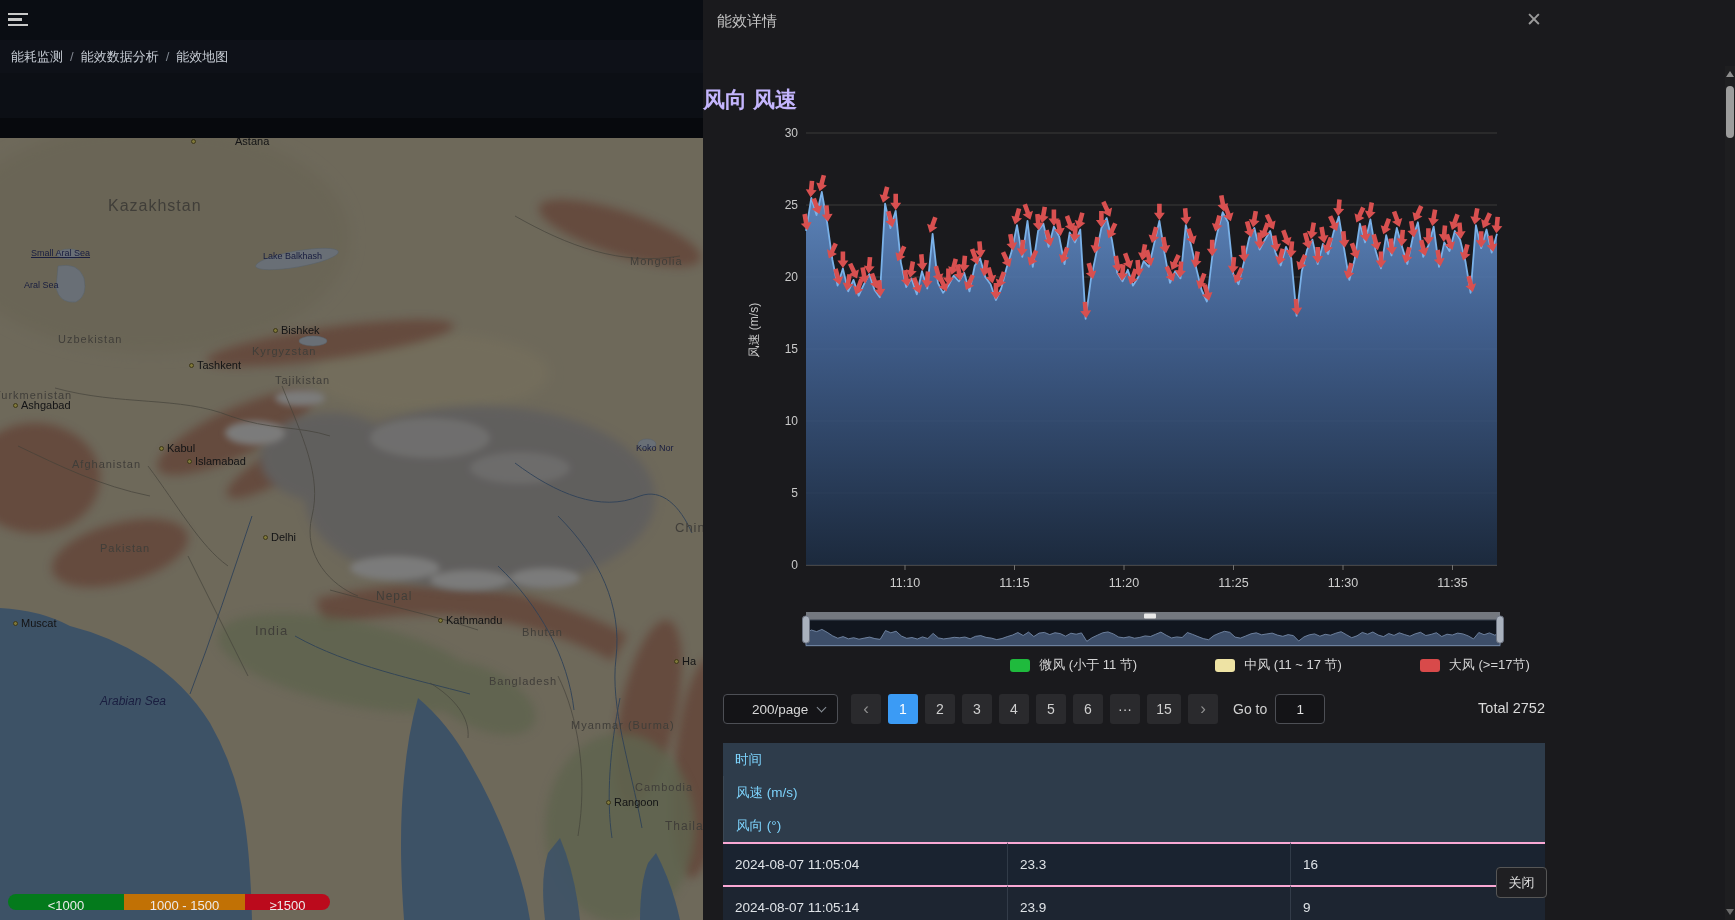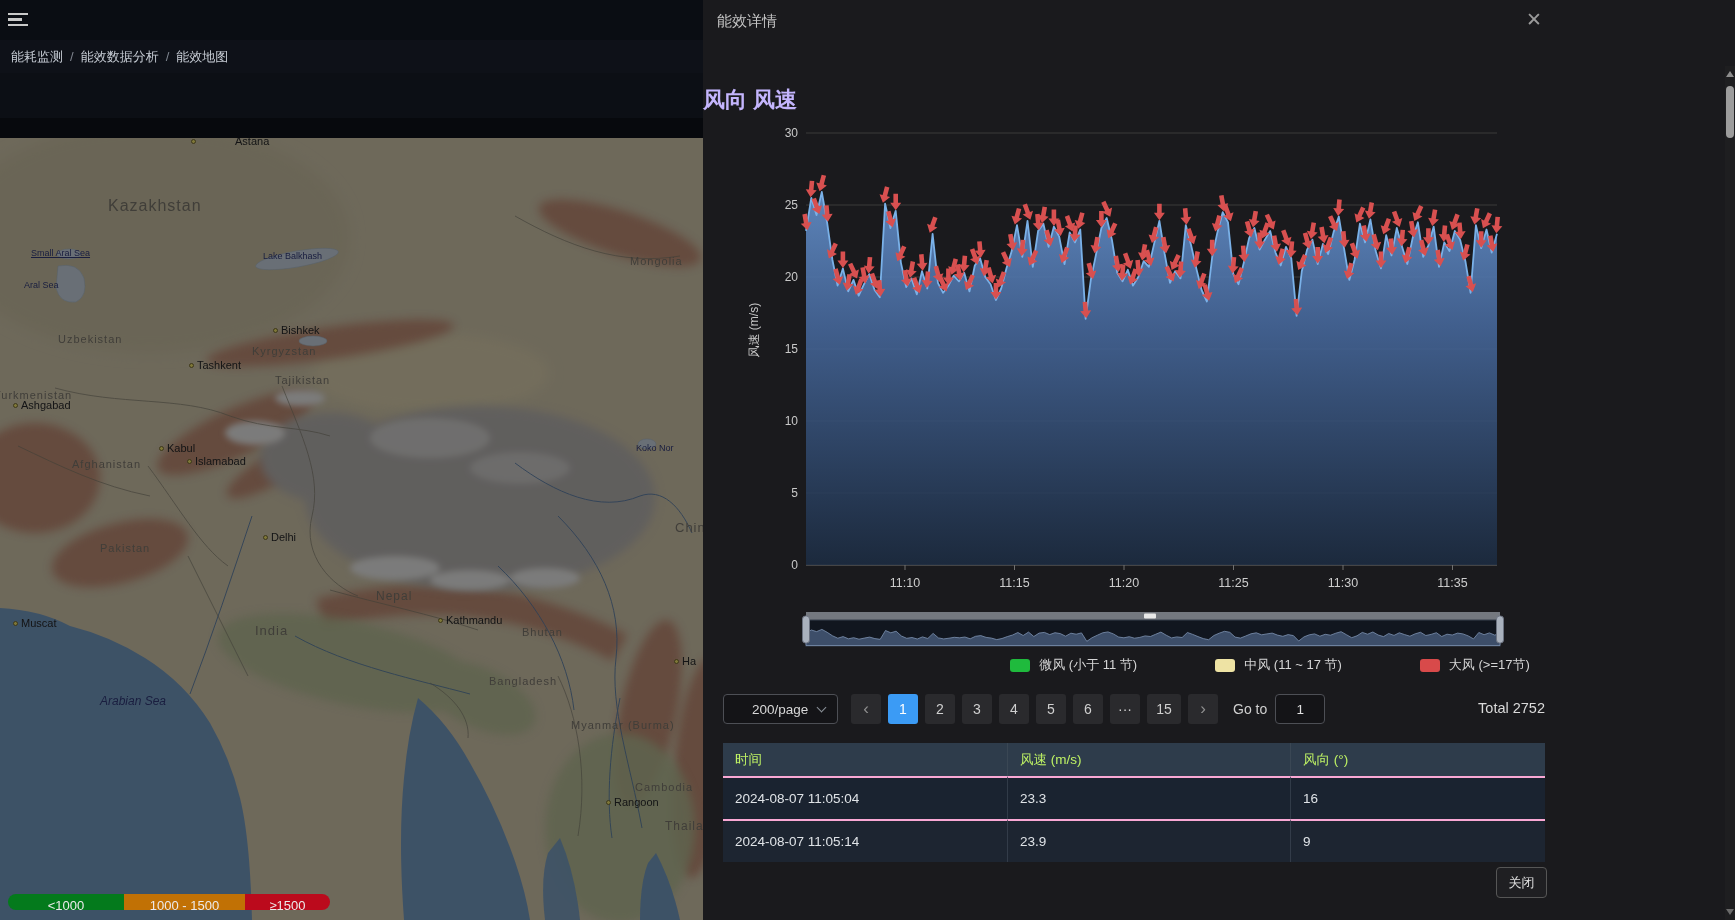--- a/index.html
+++ b/index.html
@@ -70,21 +70,21 @@
   .pbtn.active { background:#3b9bf5; color:#fff; }
   .pbtn.nav { color:#8f8f8f; font-size:17px; }
   #goto-label { margin-left:15px; font-size:14px; color:#d0d0d0; }
   #goto-input { width:50px; height:30px; margin-left:8px; border:1px solid #4d4f55; border-radius:4px;
                 background:#141417; color:#e0e0e0; font-size:13.5px; text-align:center; }
   #total { position:absolute; right:190px; top:700px; font-size:14.5px; color:#dadada; }
 
   
   #dtable { position:absolute; left:20px; top:743px; width:822px; font-size:13.5px; }
   .trow { display:flex; }
-  .trow.head { background:#2e3c4b; color:#bef264; }
+  .trow.head { background:#2e3c4b; color:#7dd3fc;flex-direction:column; }
   .trow.r0 { background:#1a2330; color:#dfe3e7; }
   .trow.r1 { background:#1d2531; color:#dfe3e7; }
   .tcell { padding:0 12px; display:flex; align-items:center; border-left:1px solid rgba(70,80,92,0.55); }
   .tcell:first-child { border-left:none; }
   .trow.head .tcell { height:33px; }
   .trow.r0 .tcell, .trow.r1 .tcell { height:43px; border-top:2px solid #f9a8d4; }
 
   #footer-close { position:absolute; left:793px; top:867px; width:51px; height:31px; border:1px solid #565656;
                   border-radius:4px; background:#1f1f22; color:#e0e0e0; font-size:13px; display:flex;
                   align-items:center; justify-content:center; cursor:pointer; }

